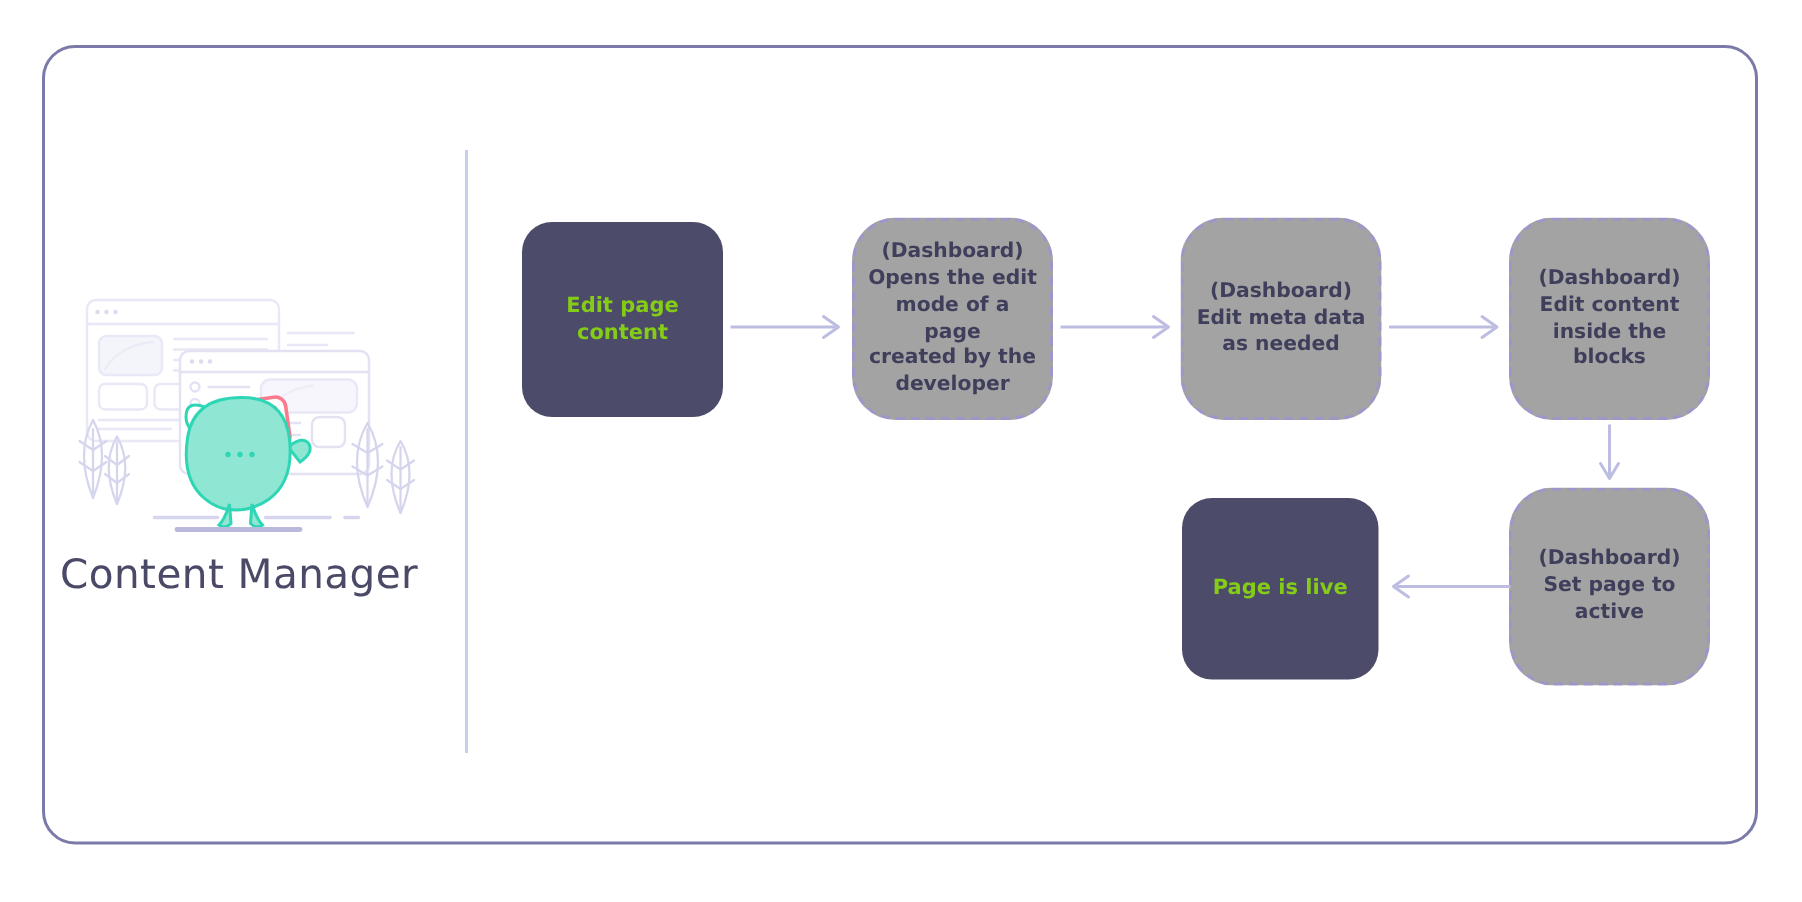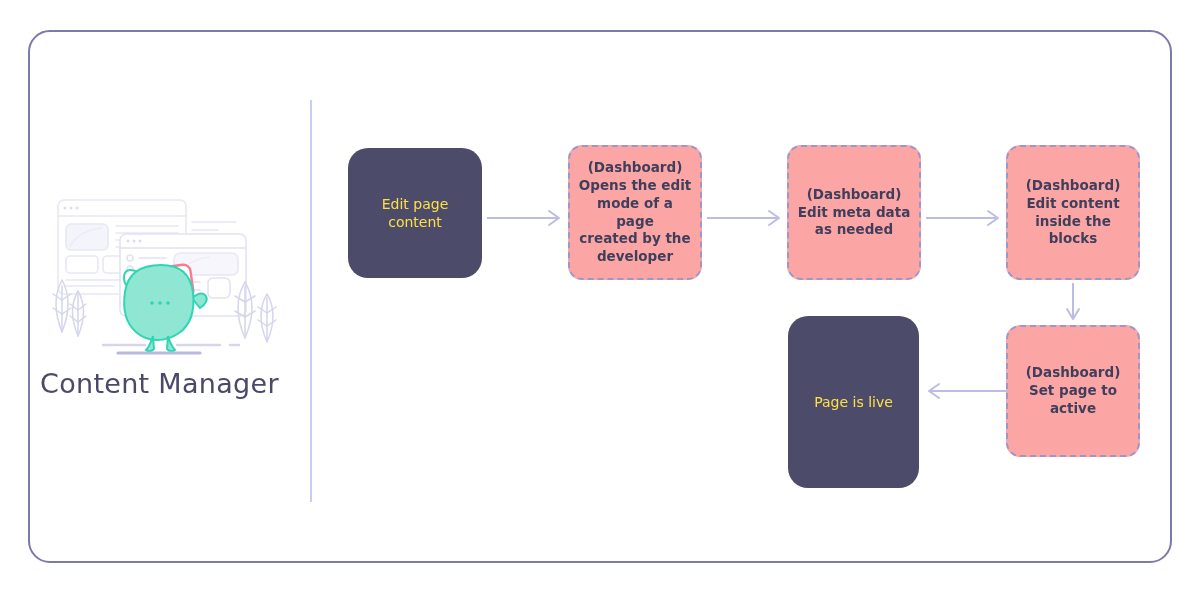--- a/index.html
+++ b/index.html
@@ -33,25 +33,25 @@
   
   .node{
     position:absolute;box-sizing:border-box;
     display:flex;align-items:center;justify-content:center;
     text-align:center;border-radius:20px;
   }
   .node .label{
     display:block;line-height:1.32;padding:0 8px;
   }
   .node-solid{
-    background:#4c4c6a;color:#fde047;font-weight:normal;font-size:14px;
+    background:#4c4c6a;color:#84cc16;font-weight:bold;font-size:14px;
   }
   .node-dashed{
-    background:#fca5a5;border:2px dashed #9b97c9;color:#3f3f5c;
-    font-weight:bold;font-size:13.5px;border-radius:14px;
+    background:#a3a3a3;border:2px dashed #9b97c9;color:#3f3f5c;
+    font-weight:bold;font-size:13.5px;border-radius:29px;
   }
 
   
   .arrow{position:absolute;}
   .arrow svg{display:block;overflow:visible;}
 </style>
 </head>
 <body>
 
 <div id="stage">
@@ -178,21 +178,21 @@
   </div>
 
   <div class="node node-dashed" style="left:1006px;top:145px;width:134px;height:135px;">
     <span class="label">(Dashboard)<br>Edit content<br>inside the<br>blocks</span>
   </div>
 
   <div class="node node-dashed" style="left:1006px;top:325px;width:134px;height:132px;">
     <span class="label">(Dashboard)<br>Set page to<br>active</span>
   </div>
 
-  <div class="node node-solid" style="left:788px;top:316px;width:131px;height:172px;">
+  <div class="node node-solid" style="left:788px;top:332px;width:131px;height:121px;">
     <span class="label">Page is live</span>
   </div>
 
   <div class="arrow" style="left:487px;top:208px;width:78px;height:20px;">
     <svg width="78" height="20">
       <line x1="0" y1="10" x2="70" y2="10" stroke="#bdbde2" stroke-width="2"></line>
       <polyline points="62,3 72,10 62,17" fill="none" stroke="#bdbde2" stroke-width="2" stroke-linecap="round" stroke-linejoin="round"></polyline>
     </svg>
   </div>
 

